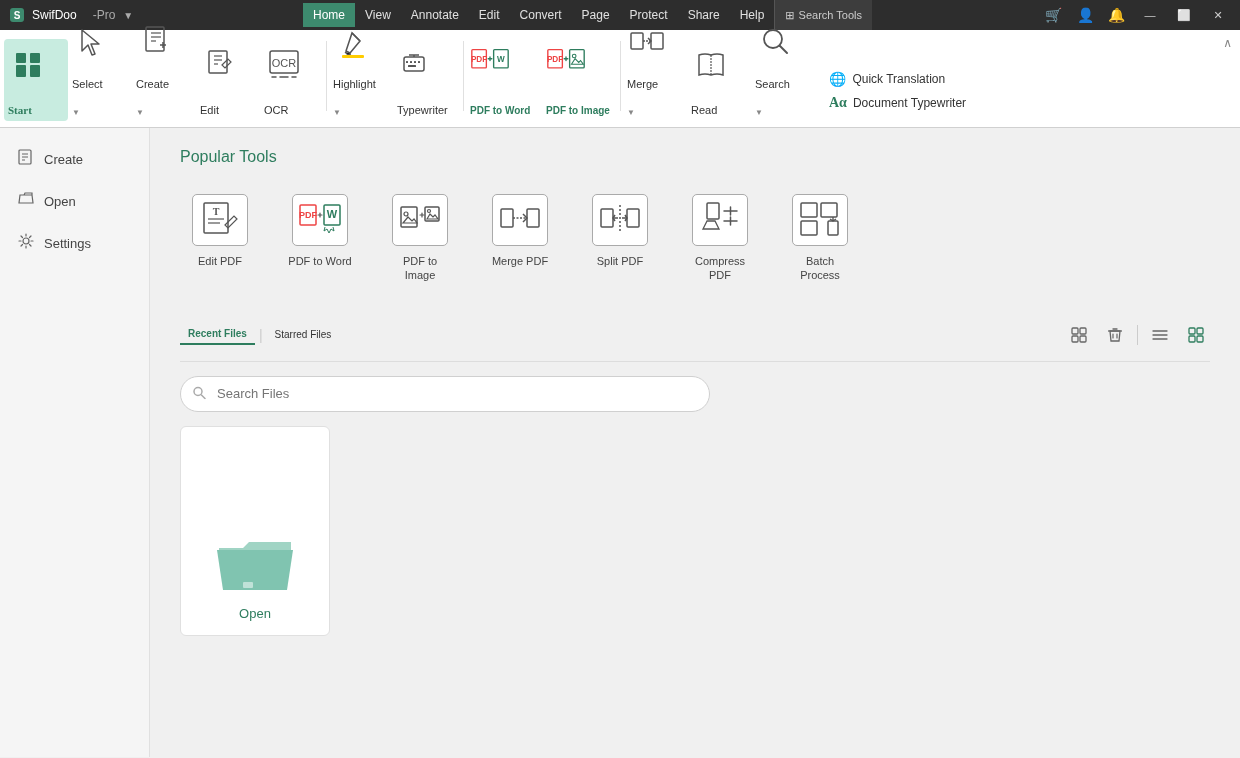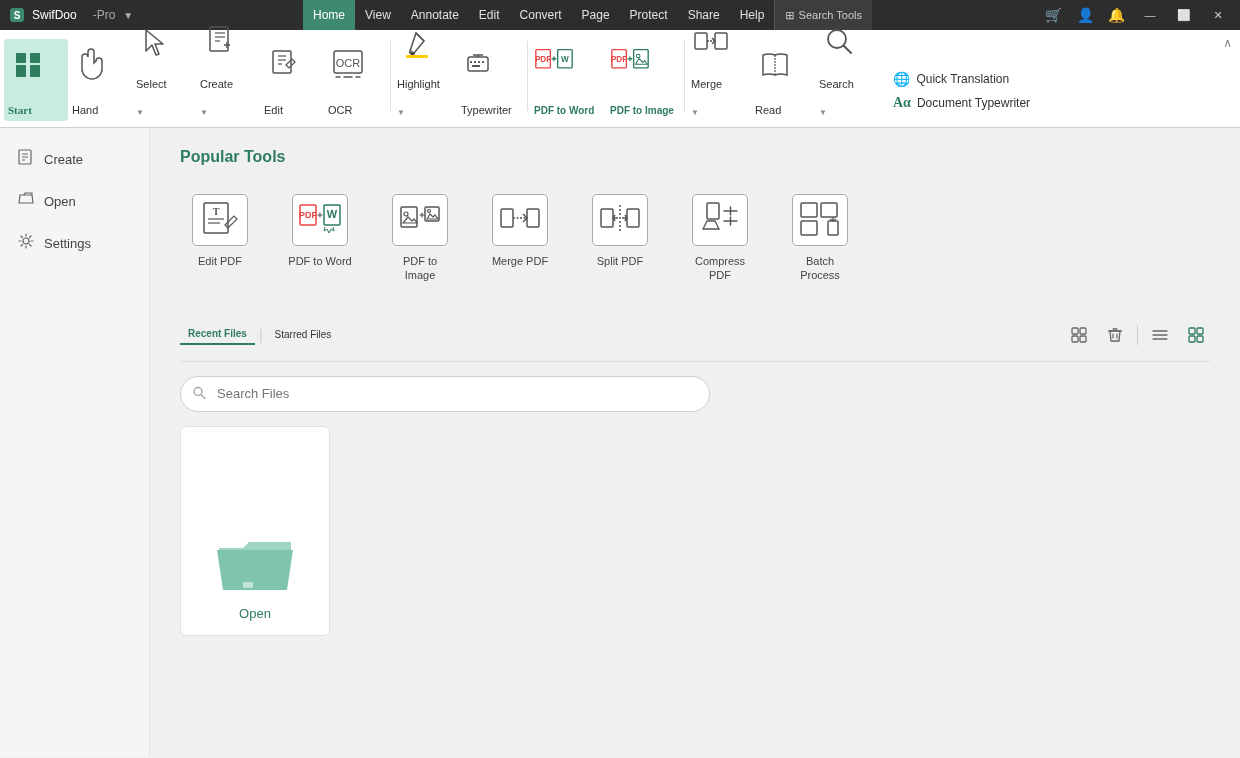--- a/index.html
+++ b/index.html
@@ -18,21 +18,21 @@
     #titlebar-logo { width: 18px; height: 18px; display: flex; align-items: center; justify-content: center; }
     #titlebar-logo svg { width: 18px; height: 18px; }
     #titlebar-appname { color: #ffffff; font-size: 12px; font-weight: 500; }
     #titlebar-appname span { color: #aaaaaa; padding-left: 16px; }
     #titlebar-dropdown { color: #aaa; font-size: 10px; margin-left: 2px; }
     #titlebar-center { display: flex; align-items: center; gap: 0; }
     .menu-item {
       color: #e0e0e0;
       font-size: 12px;
       padding: 0 10px;
-      height: 30px;
+      height: 24px;
       display: flex;
       align-items: center;
       cursor: pointer;
     }
     .menu-item.active { background: #3d8a6e; color: #fff; }
     #search-tools-btn {
       display: flex;
       align-items: center;
       gap: 4px;
       background: #3d3d3d;
@@ -142,21 +142,21 @@
 
     
     #content {
       flex: 1;
       padding: 20px 30px;
       overflow-y: auto;
       background: #f0f0f0;
     }
     #popular-tools-title {
       font-size: 16px;
-      font-weight: 700;
+      font-weight: 400;
       color: #2e7d5e;
       margin-bottom: 20px;
     }
     #tools-grid {
       display: flex;
       gap: 20px;
       flex-wrap: wrap;
       margin-bottom: 30px;
     }
     .tool-item {
@@ -306,28 +306,20 @@
       <svg width="32" height="32" viewBox="0 0 32 32">
           <rect x="4" y="16" width="10" height="12" rx="1" fill="#2e7d5e"></rect>
           <rect x="4" y="4" width="10" height="10" rx="1" fill="#2e7d5e"></rect>
           <rect x="18" y="4" width="10" height="10" rx="1" fill="#2e7d5e"></rect>
           <rect x="18" y="16" width="10" height="12" rx="1" fill="#2e7d5e"></rect>
         </svg>
     </div>
     <span class="btn-label">Start</span>
   </div>
 
-  <div class="ribbon-btn">
-    <div class="btn-icon">
-      <svg width="32" height="36" viewBox="0 0 32 36">
-          <path d="M12 5 C12 3.3 13.3 2 15 2 C16.7 2 18 3.3 18 5 L18 16 L20 14 C20 12.3 21.3 11 23 11 C24.7 11 26 12.3 26 14 L26 22 C26 27.5 21.5 32 16 32 C10.5 32 6 27.5 6 22 L6 10 C6 8.3 7.3 7 9 7 C10.7 7 12 8.3 12 10 Z" fill="none" stroke="#555" stroke-width="1.5"></path>
-        </svg>
-    </div>
-    <span class="btn-label">Hand</span>
-  </div>
 
   <div class="ribbon-btn">
     <div class="btn-icon">
       <svg width="30" height="36" viewBox="0 0 30 36">
           <path d="M5 5 L5 26 L11 20 L15 30 L18 29 L14 19 L22 19 Z" fill="none" stroke="#555" stroke-width="1.5" stroke-linejoin="round"></path>
         </svg>
     </div>
     <span class="btn-label">Select</span>
     <span class="btn-arrow">▼</span>
   </div>

